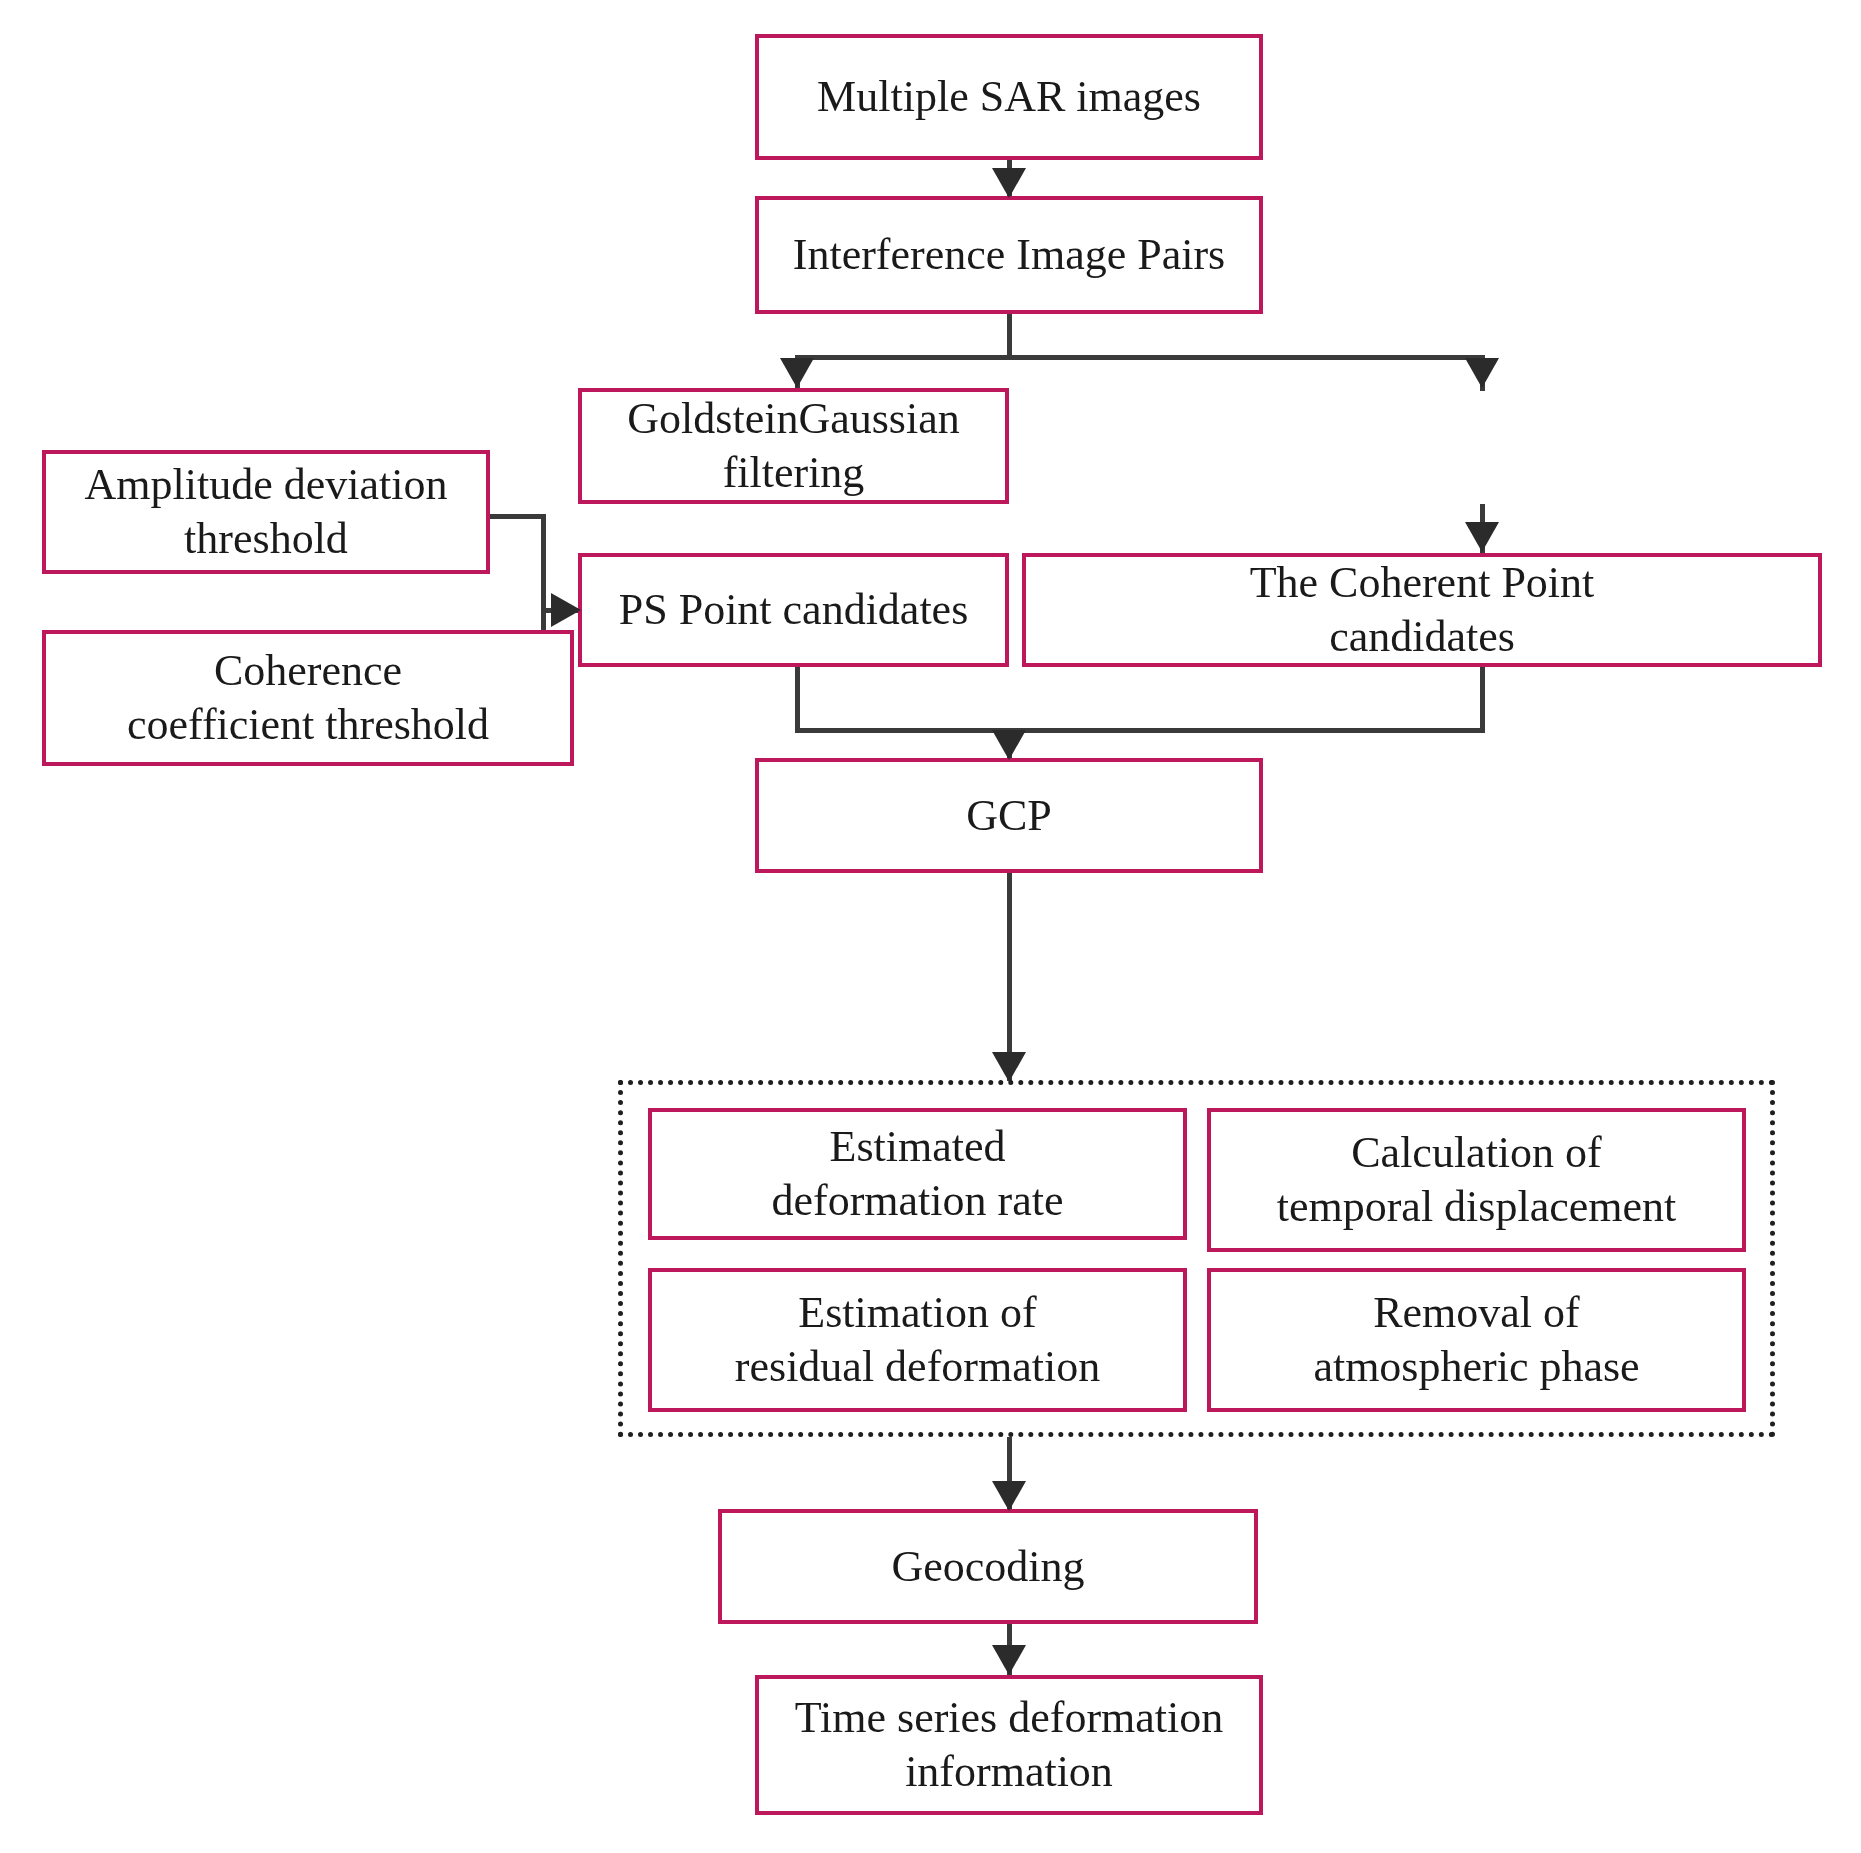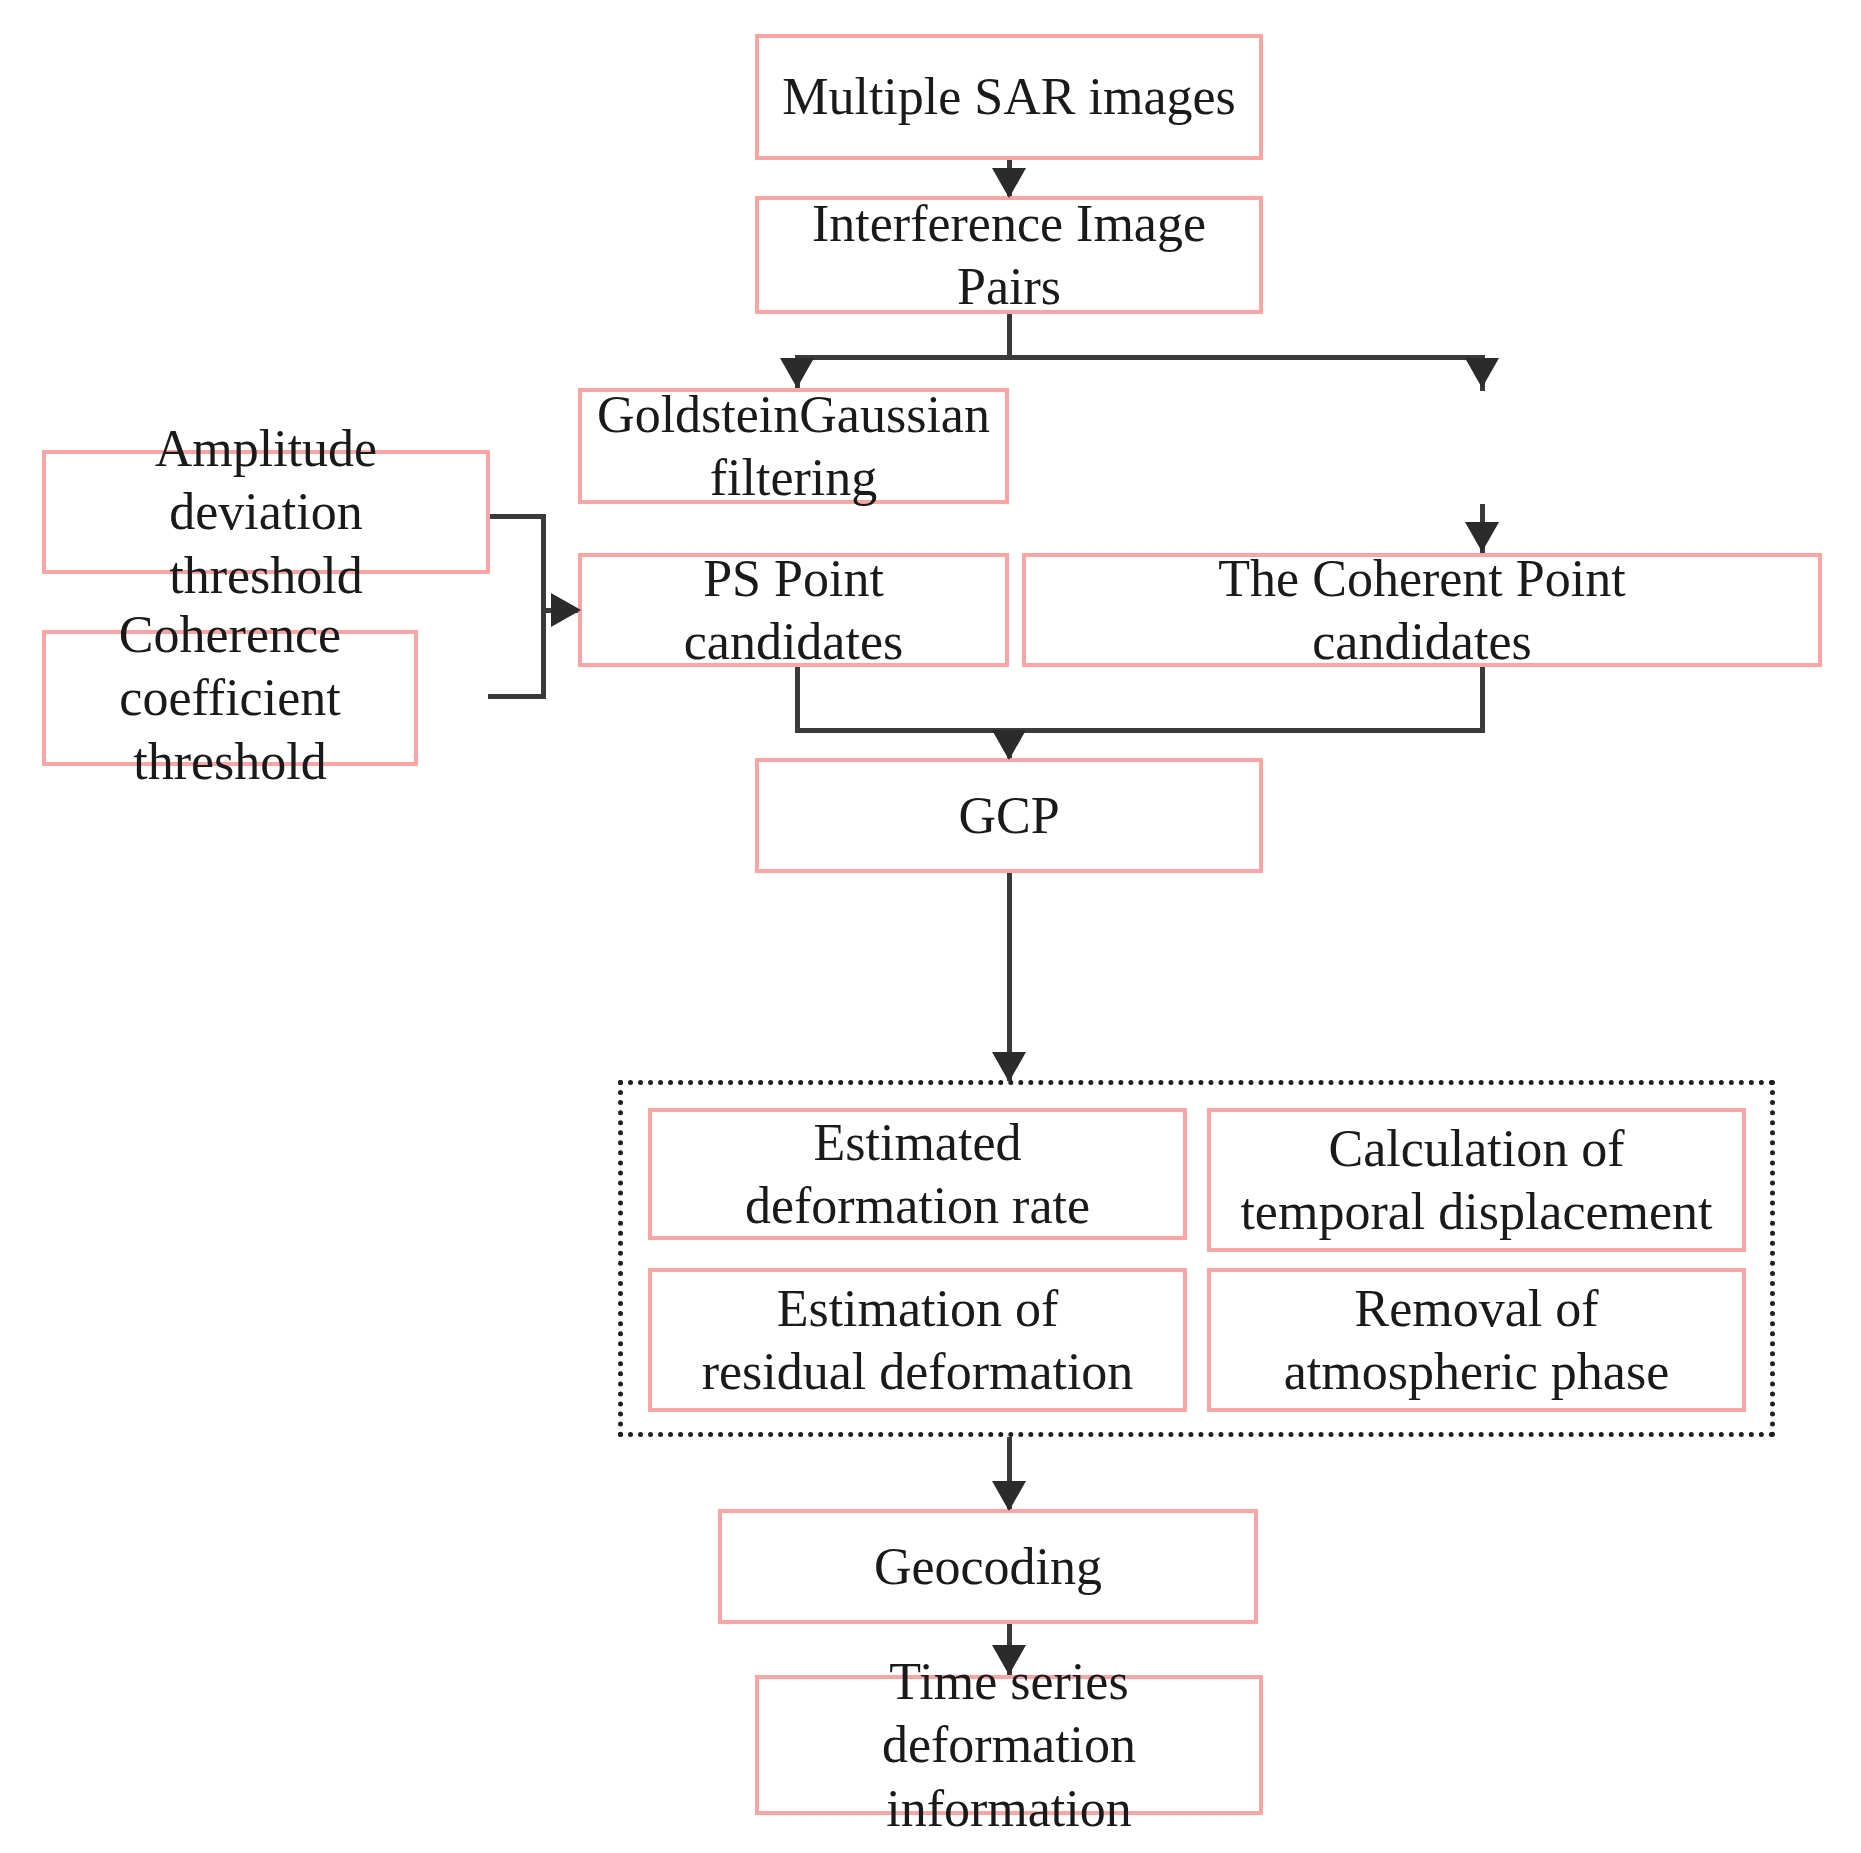--- a/index.html
+++ b/index.html
@@ -11,28 +11,28 @@
     position: relative;
     width: 1861px;
     height: 1853px;
     background: #ffffff;
     font-family: "Liberation Serif", "DejaVu Serif", serif;
     overflow: hidden;
   }
   .node {
     position: absolute;
     box-sizing: border-box;
-    border: 4px solid #fca5a5;
+    border: 4px solid #be185d;
     background: #ffffff;
     display: flex;
     align-items: center;
     justify-content: center;
     text-align: center;
     color: #1a1a1a;
-    font-size: 52px;
+    font-size: 44px;
     line-height: 1.22;
     padding: 4px 12px;
     z-index: 3;
   }
   .node .lbl { display: block; white-space: pre-line; }
   .dotted-group {
     position: absolute;
     box-sizing: border-box;
     border: 5px dotted #1f1f1f;
     background: transparent;
@@ -80,21 +80,21 @@
     <span class="lbl">GoldsteinGaussian
 filtering</span>
   </div>
 
 
   <div class="node" style="left:42px; top:450px; width:448px; height:124px;">
     <span class="lbl">Amplitude deviation
 threshold</span>
   </div>
 
-  <div class="node" style="left:42px; top:630px; width:376px; height:136px;">
+  <div class="node" style="left:42px; top:630px; width:532px; height:136px;">
     <span class="lbl">Coherence
 coefficient threshold</span>
   </div>
 
   <div class="node" style="left:578px; top:553px; width:431px; height:114px;">
     <span class="lbl">PS Point candidates</span>
   </div>
 
   <div class="node" style="left:1022px; top:553px; width:800px; height:114px;">
     <span class="lbl">The Coherent Point

